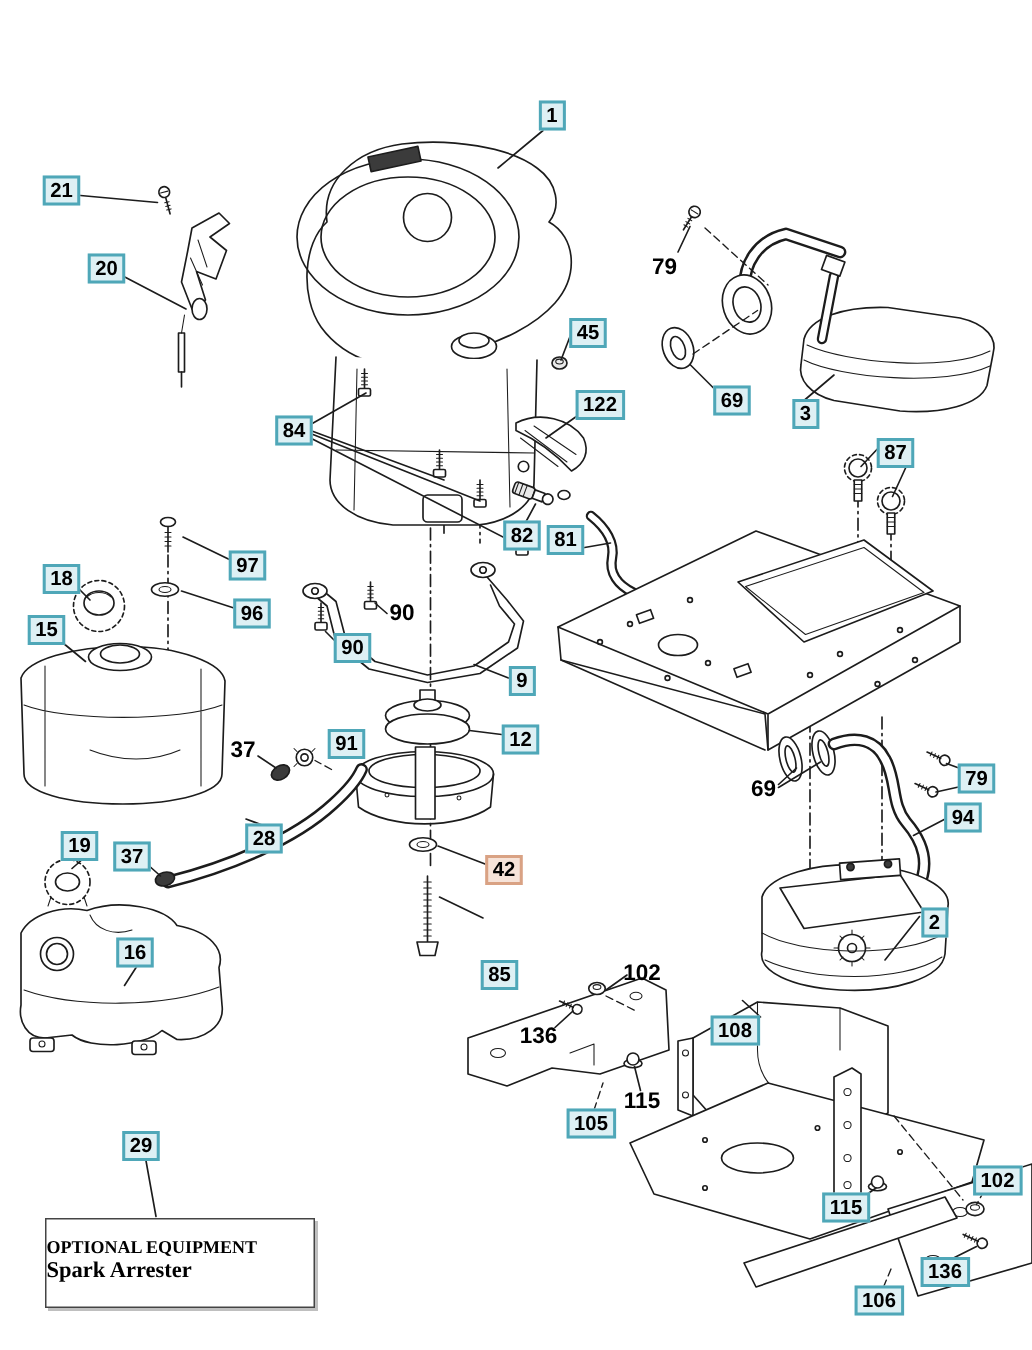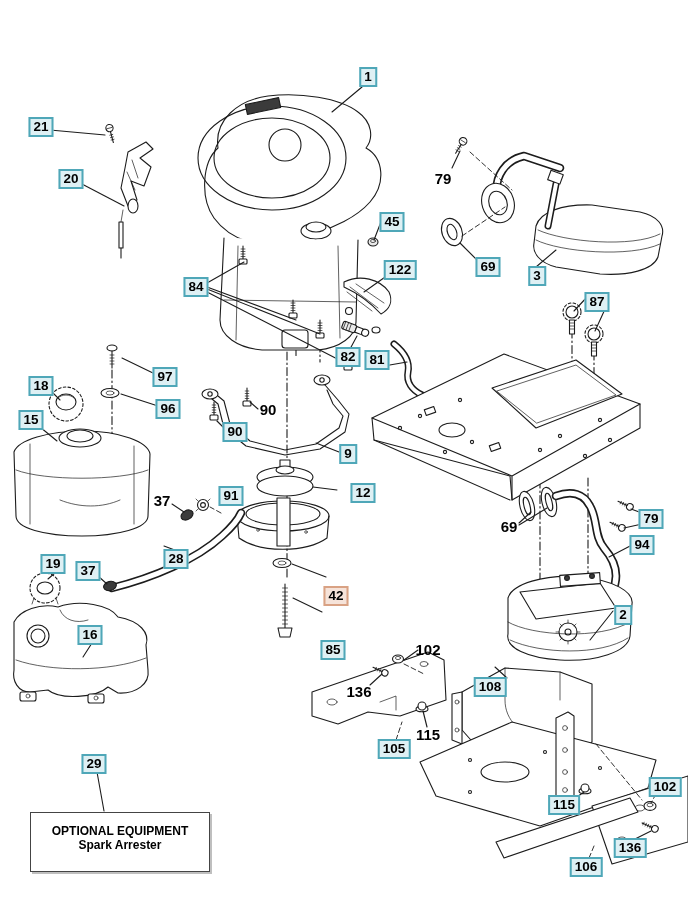--- a/index.html
+++ b/index.html
@@ -20,28 +20,28 @@
   .dash{stroke-dasharray:5,3;stroke-width:0.9;}
   .cdash{stroke-dasharray:8,3,1.5,3;stroke-width:0.9;}
   .scall{stroke-dasharray:2.6,2.2;}
   .lead{stroke-width:1;}
   .callout{position:absolute;transform:translate(-50%,-50%);color:#000;font-weight:bold;
            text-align:center;white-space:nowrap;}
   .callout.boxed{border:2px solid var(--callout-border,#4fa7b8);
                  background:var(--callout-fill,#def0f4);
                  font-size:13.5px;line-height:16px;padding:0 3px;}
   .callout.boxed.highlighted{border-color:var(--highlight-border,#d9a284);
-                 background:var(--highlight-fill,#f6e3d9);margin-top:16px;}
+                 background:var(--highlight-fill,#f6e3d9);}
   .callout.plain{font-size:15px;}
   #opt-box{position:absolute;left:30px;top:812px;width:180px;height:60px;background:#fff;
            border:1.5px solid #444;box-shadow:2px 2px 0 rgba(0,0,0,.25);
            display:flex;flex-direction:column;justify-content:space-between;
-           align-items:center;padding:11px 0 23px 0;box-sizing:border-box;}
+           align-items:flex-start;padding:11px 0 23px 0;box-sizing:border-box;font-family:Liberation Serif, serif;}
   #opt-box .t1{font-size:12px;font-weight:bold;color:#000;}
-  #opt-box .t2{font-size:12px;font-weight:bold;color:#000;}
+  #opt-box .t2{font-size:15px;font-weight:bold;color:#000;}
 </style>
 </head>
 <body>
 
 <div id="page">
 
 
   <svg width="688" height="900" viewBox="0 0 688 900">
 
     <g class="cdash">
@@ -403,21 +403,21 @@
       <div class="callout boxed" style="left: 597px; top: 302px;">87</div>
       <div class="callout boxed" style="left: 348px; top: 357px;">82</div>
       <div class="callout boxed" style="left: 377px; top: 360px;">81</div>
       <div class="callout boxed" style="left: 165px; top: 377px;">97</div>
       <div class="callout boxed" style="left: 41px; top: 386px;">18</div>
       <div class="callout boxed" style="left: 168px; top: 409px;">96</div>
       <div class="callout plain" style="left: 268px; top: 409px;">90</div>
       <div class="callout boxed" style="left: 31px; top: 420px;">15</div>
       <div class="callout boxed" style="left: 235px; top: 432px;">90</div>
       <div class="callout boxed" style="left: 348px; top: 454px;">9</div>
-      <div class="callout boxed" style="left: 347px; top: 493px; margin-left: 16px;">12</div>
+      <div class="callout boxed" style="left: 347px; top: 493px;">12</div>
       <div class="callout plain" style="left: 162px; top: 500px;">37</div>
       <div class="callout boxed" style="left: 231px; top: 496px;">91</div>
       <div class="callout boxed" style="left: 651px; top: 519px;">79</div>
       <div class="callout plain" style="left: 509px; top: 526px;">69</div>
       <div class="callout boxed" style="left: 642px; top: 545px;">94</div>
       <div class="callout boxed" style="left: 176px; top: 559px;">28</div>
       <div class="callout boxed" style="left: 53px; top: 564px;">19</div>
       <div class="callout boxed" style="left: 88px; top: 571px;">37</div>
       <div class="callout boxed highlighted" style="left: 336px; top: 580px;">42</div>
       <div class="callout boxed" style="left: 333px; top: 650px;">85</div>

